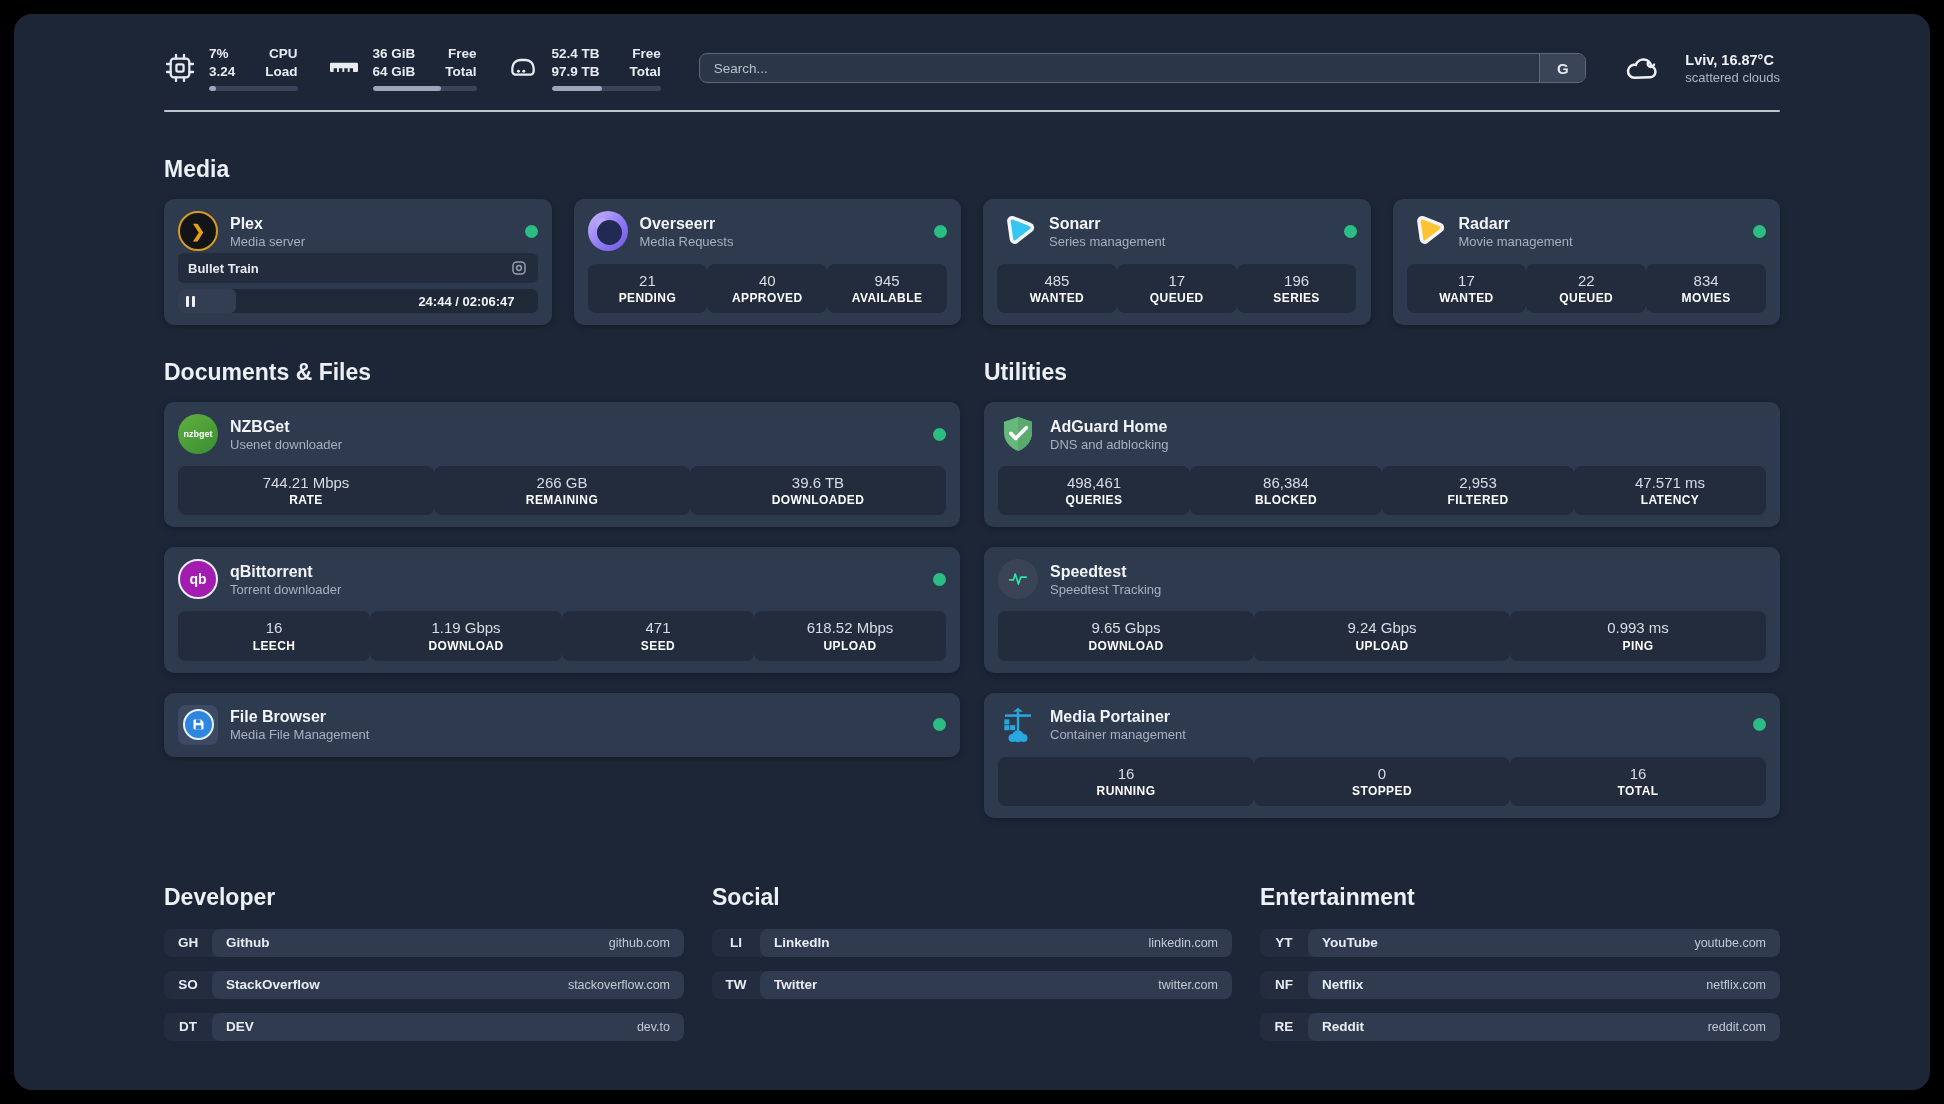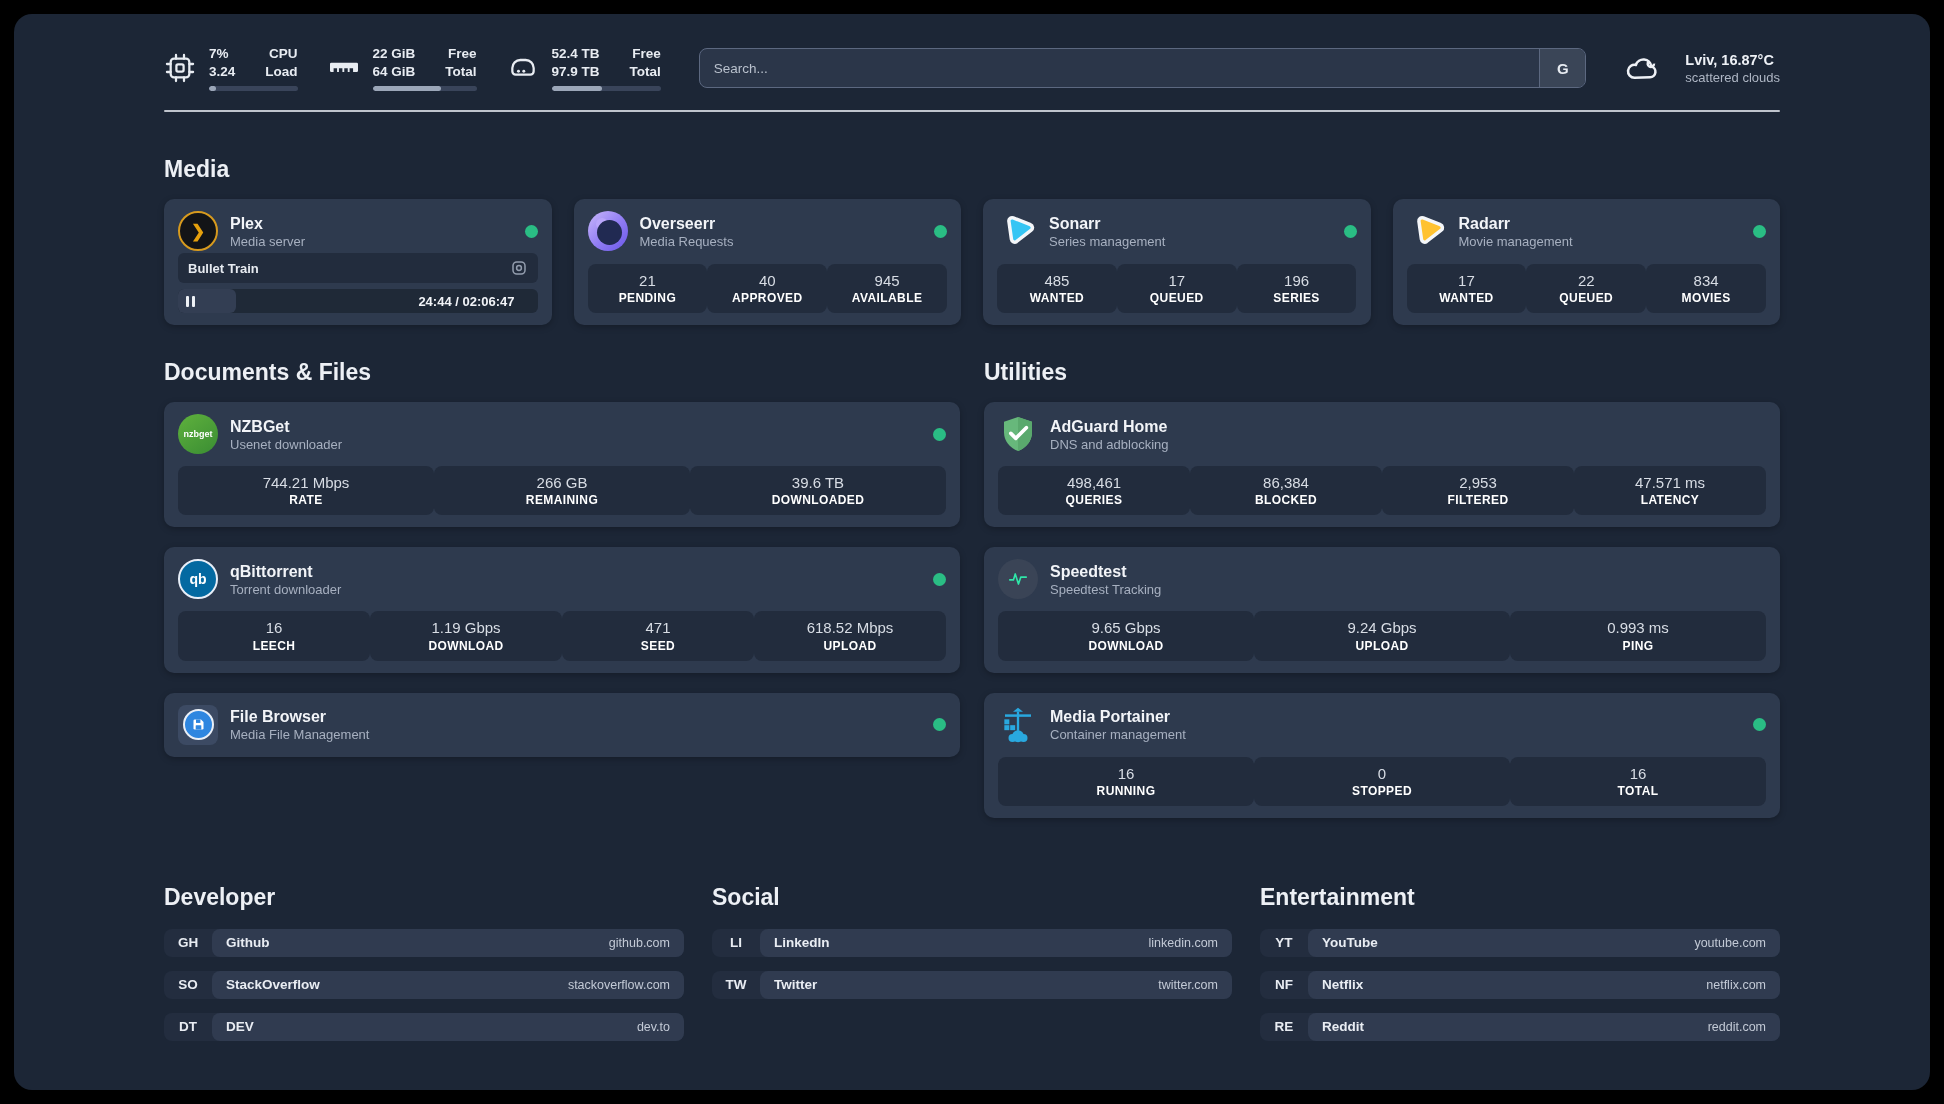--- a/index.html
+++ b/index.html
@@ -14,21 +14,21 @@
   .hw-stat { display:flex; gap:13px; align-items:center; }
   .hw-icon { width:32px; height:32px; flex:none; color:#e8ecf2; }
   .hw-icon svg { width:100%; height:100%; }
   .hw-text { display:flex; flex-direction:column; }
   .hw-cols { display:flex; gap:30px; font-size:13.5px; line-height:1.3; font-weight:600; }
   .hw-vals span, .hw-labs span { display:block; }
   .hw-labs { text-align:right; }
   .hw-bar { margin-top:5px; height:5px; border-radius:3px; background:#39445a; overflow:hidden; }
   .hw-fill { height:100%; border-radius:3px; background:#9ba6b8; }
 
-  .searchbox { flex:1; margin:0 38px; height:40px; display:flex; align-items:center;
+  .searchbox { flex:1; margin:0 38px; height:30px; display:flex; align-items:center;
     background:#2b3649; border:1px solid #5c6880; border-radius:8px; overflow:hidden; }
   .searchbox input { flex:1; height:100%; background:transparent; border:none; outline:none;
     padding:0 14px; color:#e4e9f0; font-size:13.5px; font-family:"Liberation Sans", sans-serif; }
   .searchbox input::placeholder { color:#b9c1cd; }
   .search-engine { width:46px; height:100%; display:flex; align-items:center; justify-content:center;
     background:#3a4557; border-left:1px solid #5c6880; color:#e8ecf2; font-weight:700;
     font-size:15px; cursor:pointer; }
 
   .weather { display:flex; align-items:center; gap:25px; }
   .weather-icon { width:36px; height:36px; color:#eef1f6; }
@@ -81,21 +81,21 @@
   .short-card { min-height:60px; justify-content:center; }
   .tall-card .stats-row { margin-top:12px; }
 
   
   .circle { width:40px; height:40px; border-radius:50%; display:flex; align-items:center; justify-content:center; }
   .plex-circle { background:#131417; border:2px solid #d79a1e; color:#e5a00d; font-weight:800; font-size:17px; }
   .overseerr-circle { background:linear-gradient(135deg,#c9b8fb 0%,#8f7bf3 55%,#6a57e8 100%); position:relative; overflow:hidden; }
   .overseerr-pupil { position:absolute; width:25px; height:25px; border-radius:50%; background:#212a52; left:9px; top:9px; }
   .overseerr-glint { position:absolute; width:12px; height:12px; border-radius:50%; background:#b9a6fb; left:8px; top:7px; }
   .nzbget-circle { background:linear-gradient(145deg,#5fb13d,#3a8d33); color:#fff; font-weight:700; font-size:9px; }
-  .qb-circle { background:#0369a1; border:2px solid #e7eef8; color:#fff; font-weight:700; font-size:14px; }
+  .qb-circle { background:#a21caf; border:2px solid #e7eef8; color:#fff; font-weight:700; font-size:14px; }
   .fb-tile { width:40px; height:40px; border-radius:8px; background:#3c4a63; display:flex; align-items:center; justify-content:center; }
   .fb-circle { width:31px; height:31px; border-radius:50%; background:#2e86e0; border:2.5px solid #e9eff7;
     display:flex; align-items:center; justify-content:center; }
   .fb-circle svg { width:15px; height:15px; }
   .speedtest-circle { background:#3a4456; }
   .speedtest-circle svg { width:22px; height:22px; }
   .icon-svg { width:40px; height:40px; }
 
   
   .links-grid { display:grid; grid-template-columns:repeat(3,1fr); gap:28px; margin-top:46px; }
@@ -148,21 +148,21 @@
             <path d="M2.5 8h19a1 1 0 0 1 1 1v5a1 1 0 0 1-1 1h-19a1 1 0 0 1-1-1V9a1 1 0 0 1 1-1z"></path>
             <rect x="4.2" y="12.2" width="2.6" height="2.8" fill="#1c2636"></rect>
             <rect x="8.2" y="12.2" width="2.6" height="2.8" fill="#1c2636"></rect>
             <rect x="12.2" y="12.2" width="2.6" height="2.8" fill="#1c2636"></rect>
             <rect x="16.2" y="12.2" width="2.6" height="2.8" fill="#1c2636"></rect>
           </svg>
         </span>
         <div class="hw-text">
           <div class="hw-cols">
             <div class="hw-vals">
-              <span>22 GiB</span>
+              <span>36 GiB</span>
               <span>64 GiB</span>
             </div>
             <div class="hw-labs">
               <span>Free</span>
               <span>Total</span>
             </div>
           </div>
           <div class="hw-bar">
             <div class="hw-fill" style="width:66%"></div>
           </div>

